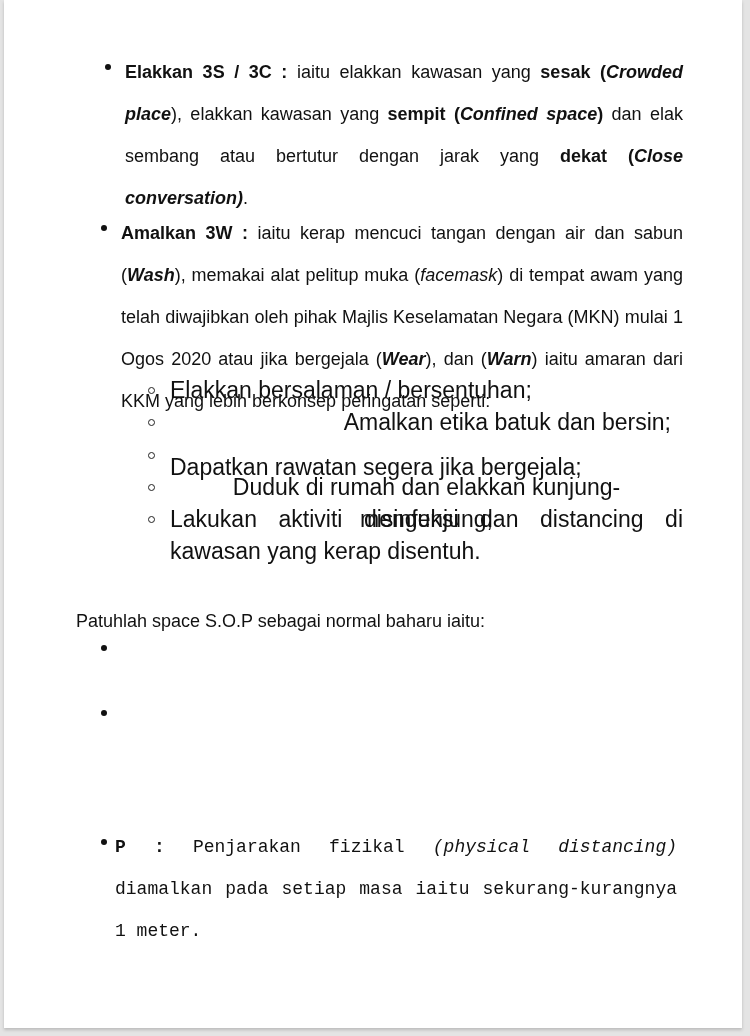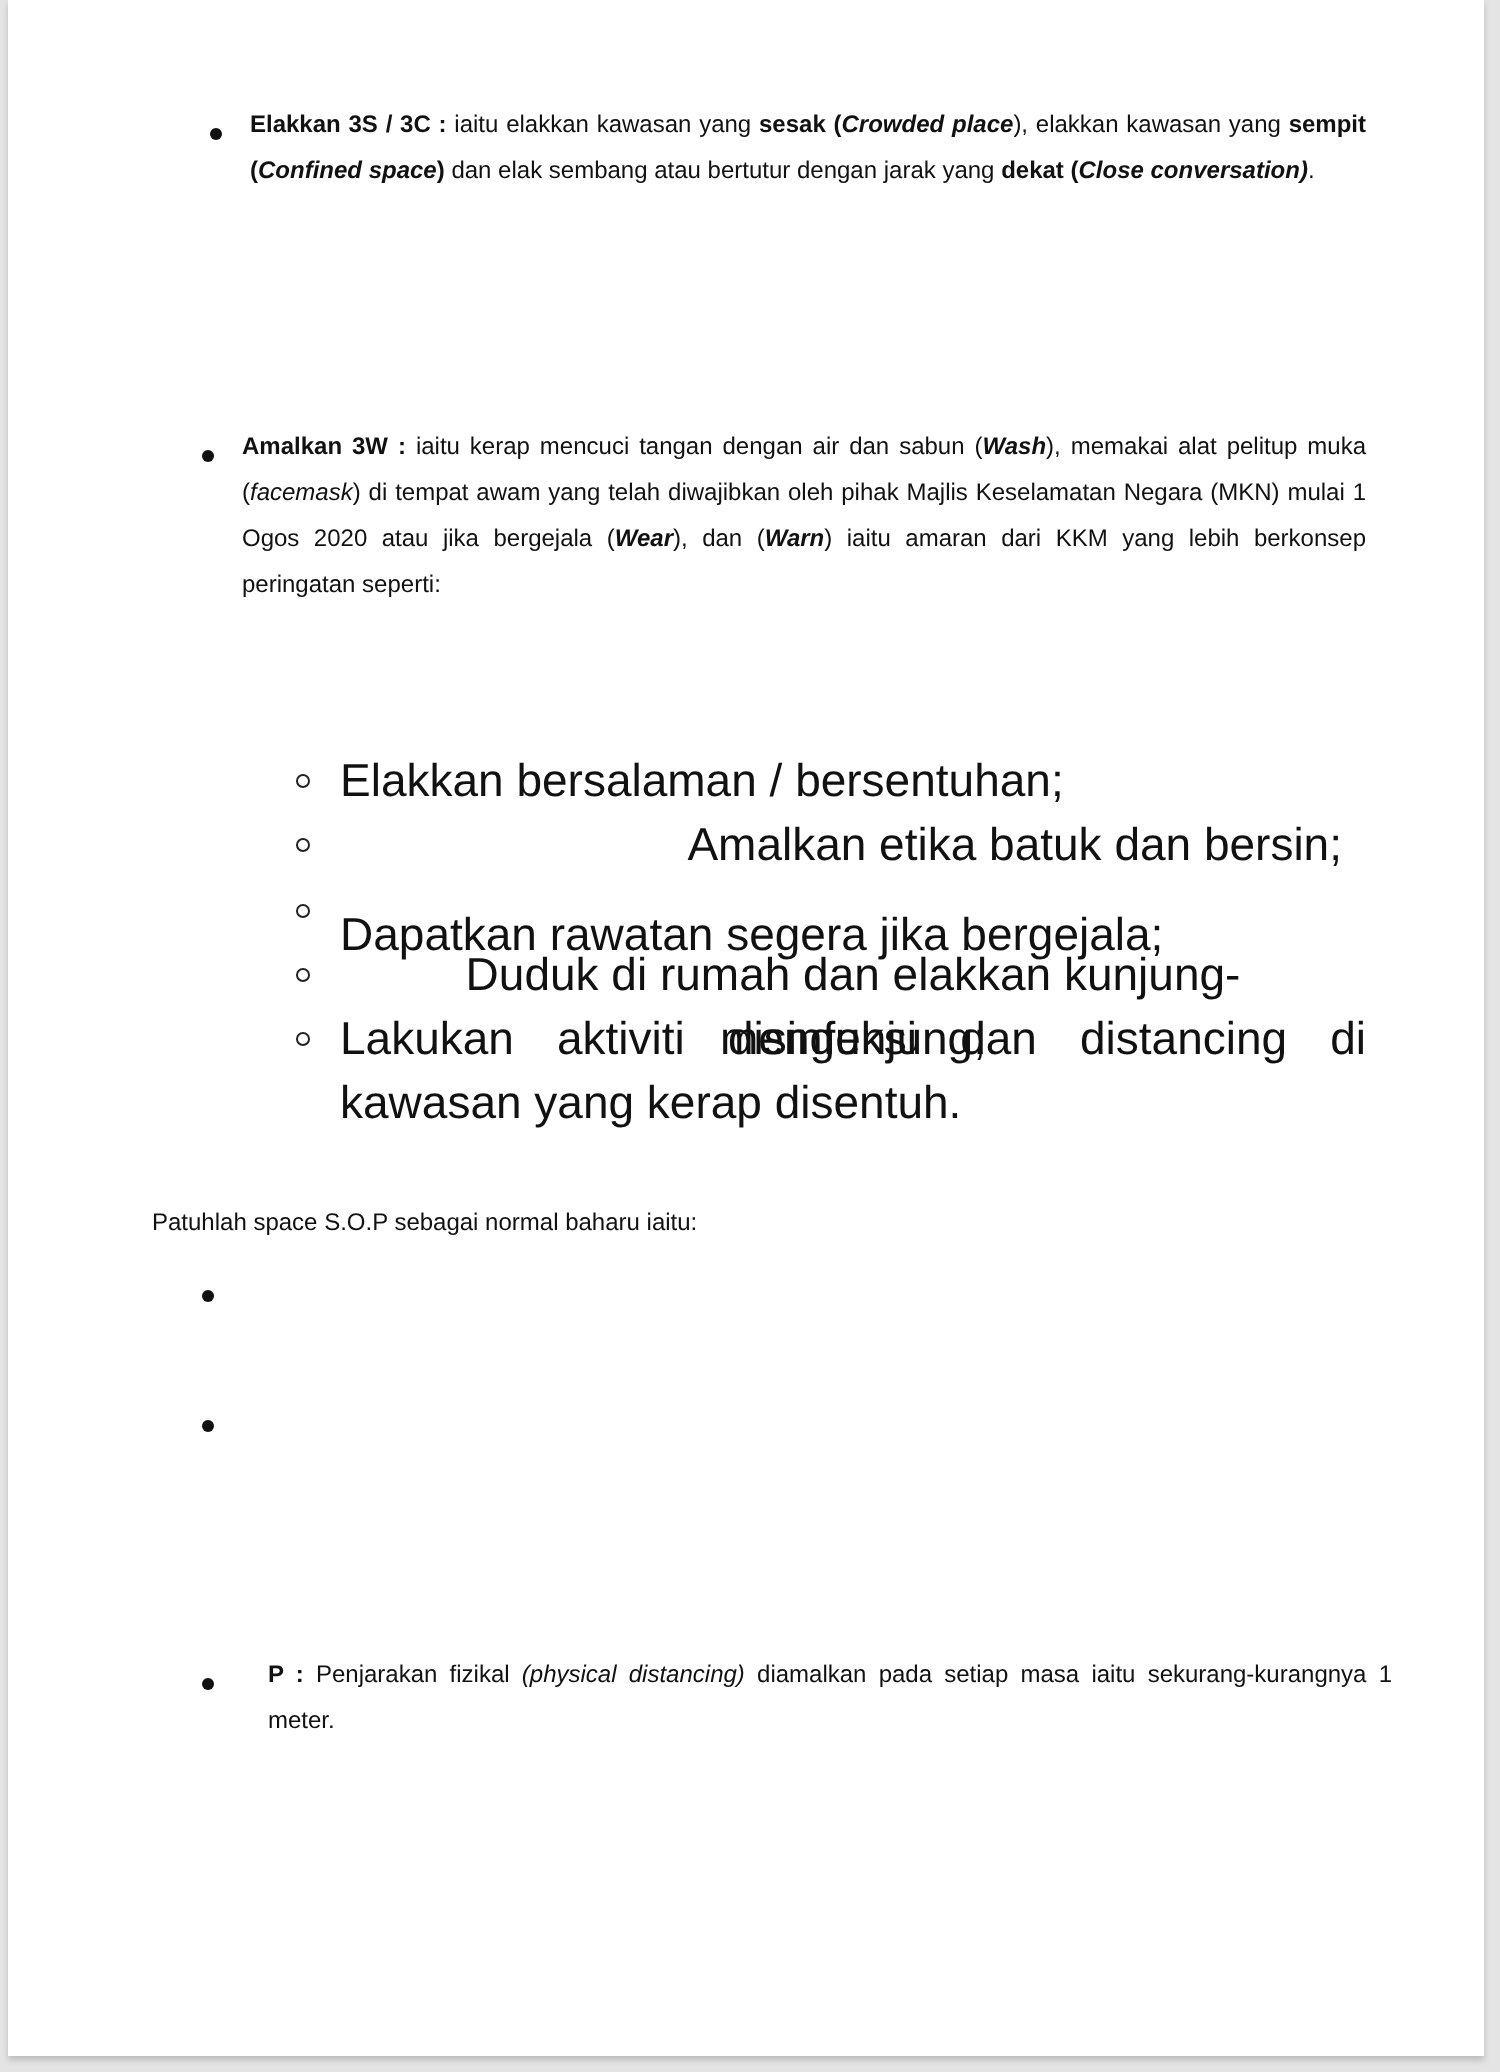--- a/index.html
+++ b/index.html
@@ -4,21 +4,21 @@
 <style>
   html, body { margin: 0; padding: 0; }
   body {
     width: 750px; height: 1036px; background: #e4e4e4; position: relative; overflow: hidden;
     font-family: "Liberation Sans", sans-serif; color: #111;
   }
   .page {
     position: absolute; left: 4px; top: 0; width: 738px; height: 1028px;
     background: #fff; box-shadow: 0 2px 3px rgba(0,0,0,0.18);
   }
-  .blk { position: absolute; font-size: 12px; line-height: 23px; }
+  .blk { position: absolute; font-size: 18px; line-height: 42px; }
   .just { text-align: justify; text-align-last: left; }
   .bullet { position: absolute; width: 6px; height: 6px; border-radius: 50%; background: #111; }
   .circ { position: absolute; width: 7px; height: 7px; border-radius: 50%; border: 1.2px solid #222; box-sizing: border-box; }
   b { font-weight: bold; }
   .bi { font-weight: bold; font-style: italic; }
   i { font-style: italic; }
   .sub { position: absolute; font-size: 23px; line-height: 32.4px; }
 </style>
 </head>
 <body>
@@ -50,16 +50,16 @@
   <span class="circ" style="left:144px;top:516px;"></span>
   <div class="sub just" style="left:166px;top:503px;width:513px;">Lakukan aktiviti disinfeksi dan distancing di kawasan yang kerap disentuh.</div>
 
   <div class="blk" style="left:72px;top:600px;width:600px;">Patuhlah space S.O.P sebagai normal baharu iaitu:</div>
 
   <span class="bullet" style="left:97px;top:645px;"></span>
 
   <span class="bullet" style="left:97px;top:710px;"></span>
 
   <span class="bullet" style="left:97px;top:839px;"></span>
-  <div class="blk just" style="left:130px;top:826px;width:562px;">
+  <div class="blk just" style="left:111px;top:826px;width:562px;font-family:Liberation Mono, monospace;">
     <b>P :</b><span> Penjarakan fizikal </span><i>(physical distancing)</i><span> diamalkan pada setiap masa iaitu sekurang-kurangnya 1 meter.</span>
   </div>
 </div>
 
 </body></html>

